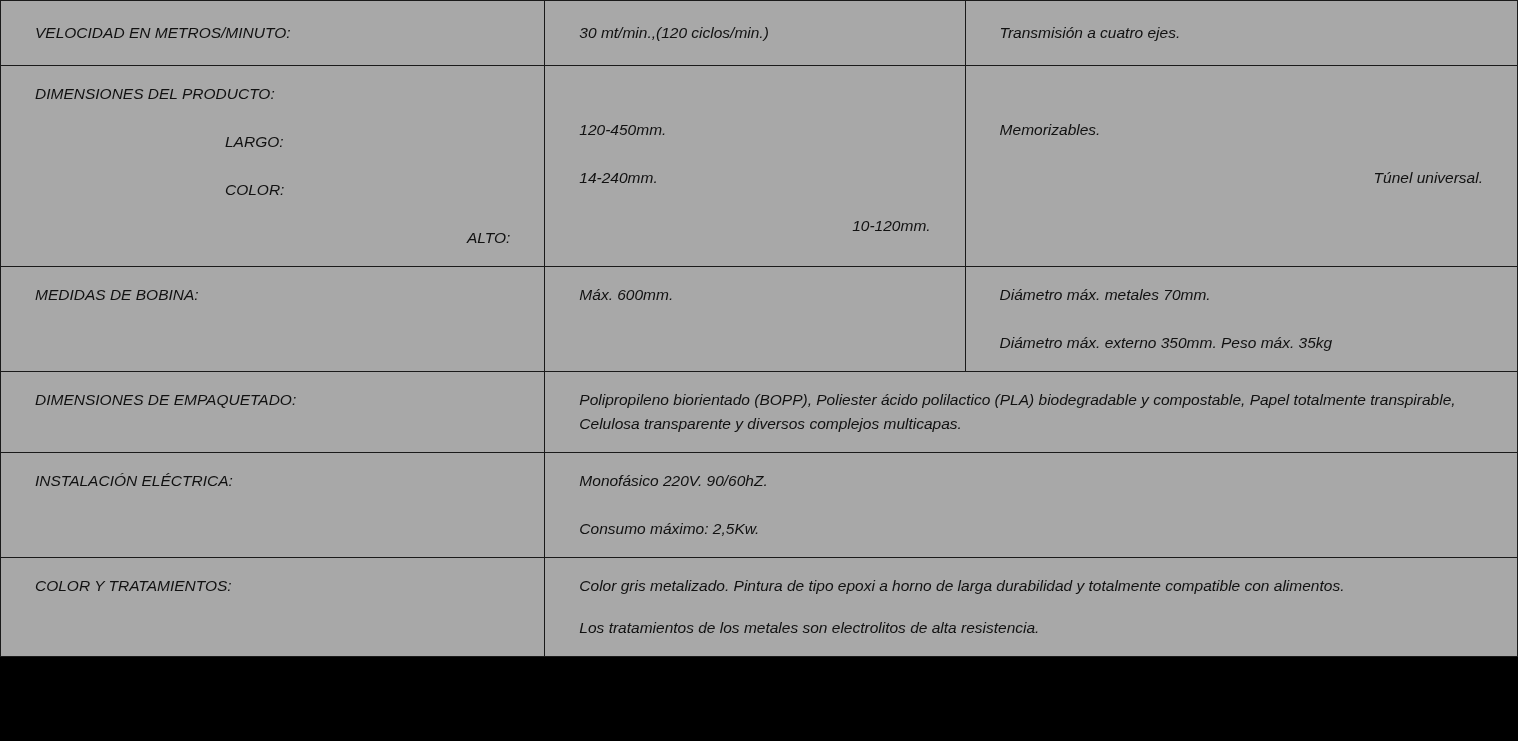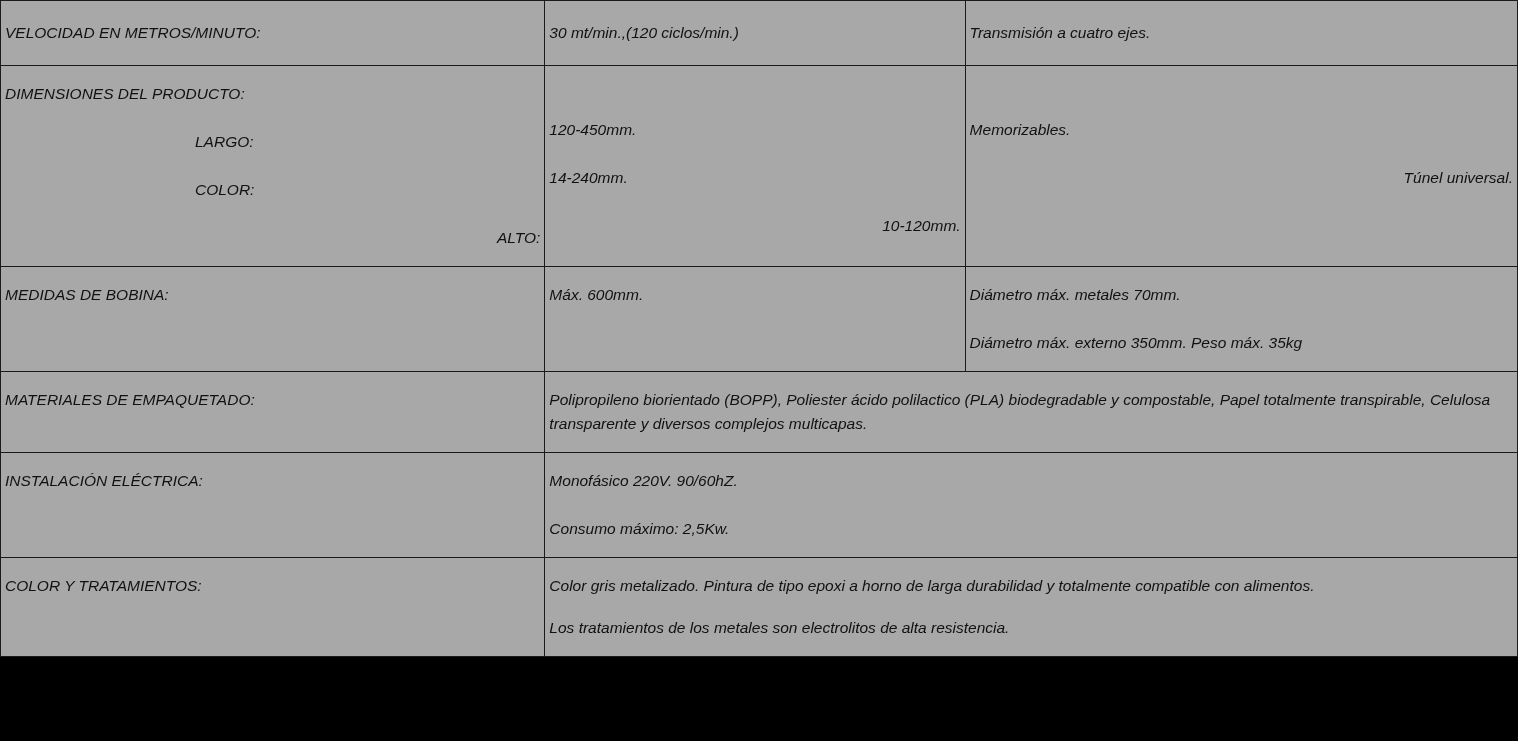--- a/index.html
+++ b/index.html
@@ -15,21 +15,21 @@
   }
   .spec-table {
     width: 1518px;
     border-collapse: collapse;
     table-layout: fixed;
     background: #a8a8a8;
   }
   .spec-table td {
     border: 1px solid #1a1a1a;
     vertical-align: top;
-    padding: 16px 4px;
+    padding: 16px 34px;
     font-size: 15.5px;
     line-height: 1.55;
     color: #111111;
     font-style: italic;
     background: #a8a8a8;
   }
   .col-label { width: 544px; }
   .col-mid   { width: 420px; }
   .col-right { width: 552px; }
 
@@ -112,21 +112,21 @@
       </td>
       <td>
         <div class="pline">Diámetro máx. metales 70mm.</div>
         <div class="pline">Diámetro máx. externo 350mm. Peso máx. 35kg</div>
       </td>
     </tr>
 
 
     <tr>
       <td>
-        <div class="pline">MATERIALES DE EMPAQUETADO:</div>
+        <div class="pline">DIMENSIONES DE EMPAQUETADO:</div>
       </td>
       <td class="materials-cell" colspan="2">
         <span>Polipropileno biorientado (BOPP), Poliester ácido polilactico (PLA) biodegradable y compostable, Papel totalmente transpirable,</span><span class="ital"> Celulosa transparente </span><span>y diversos complejos multicapas.</span>
       </td>
     </tr>
 
     <tr>
       <td>
         <div class="pline">INSTALACIÓN ELÉCTRICA:</div>
       </td>

